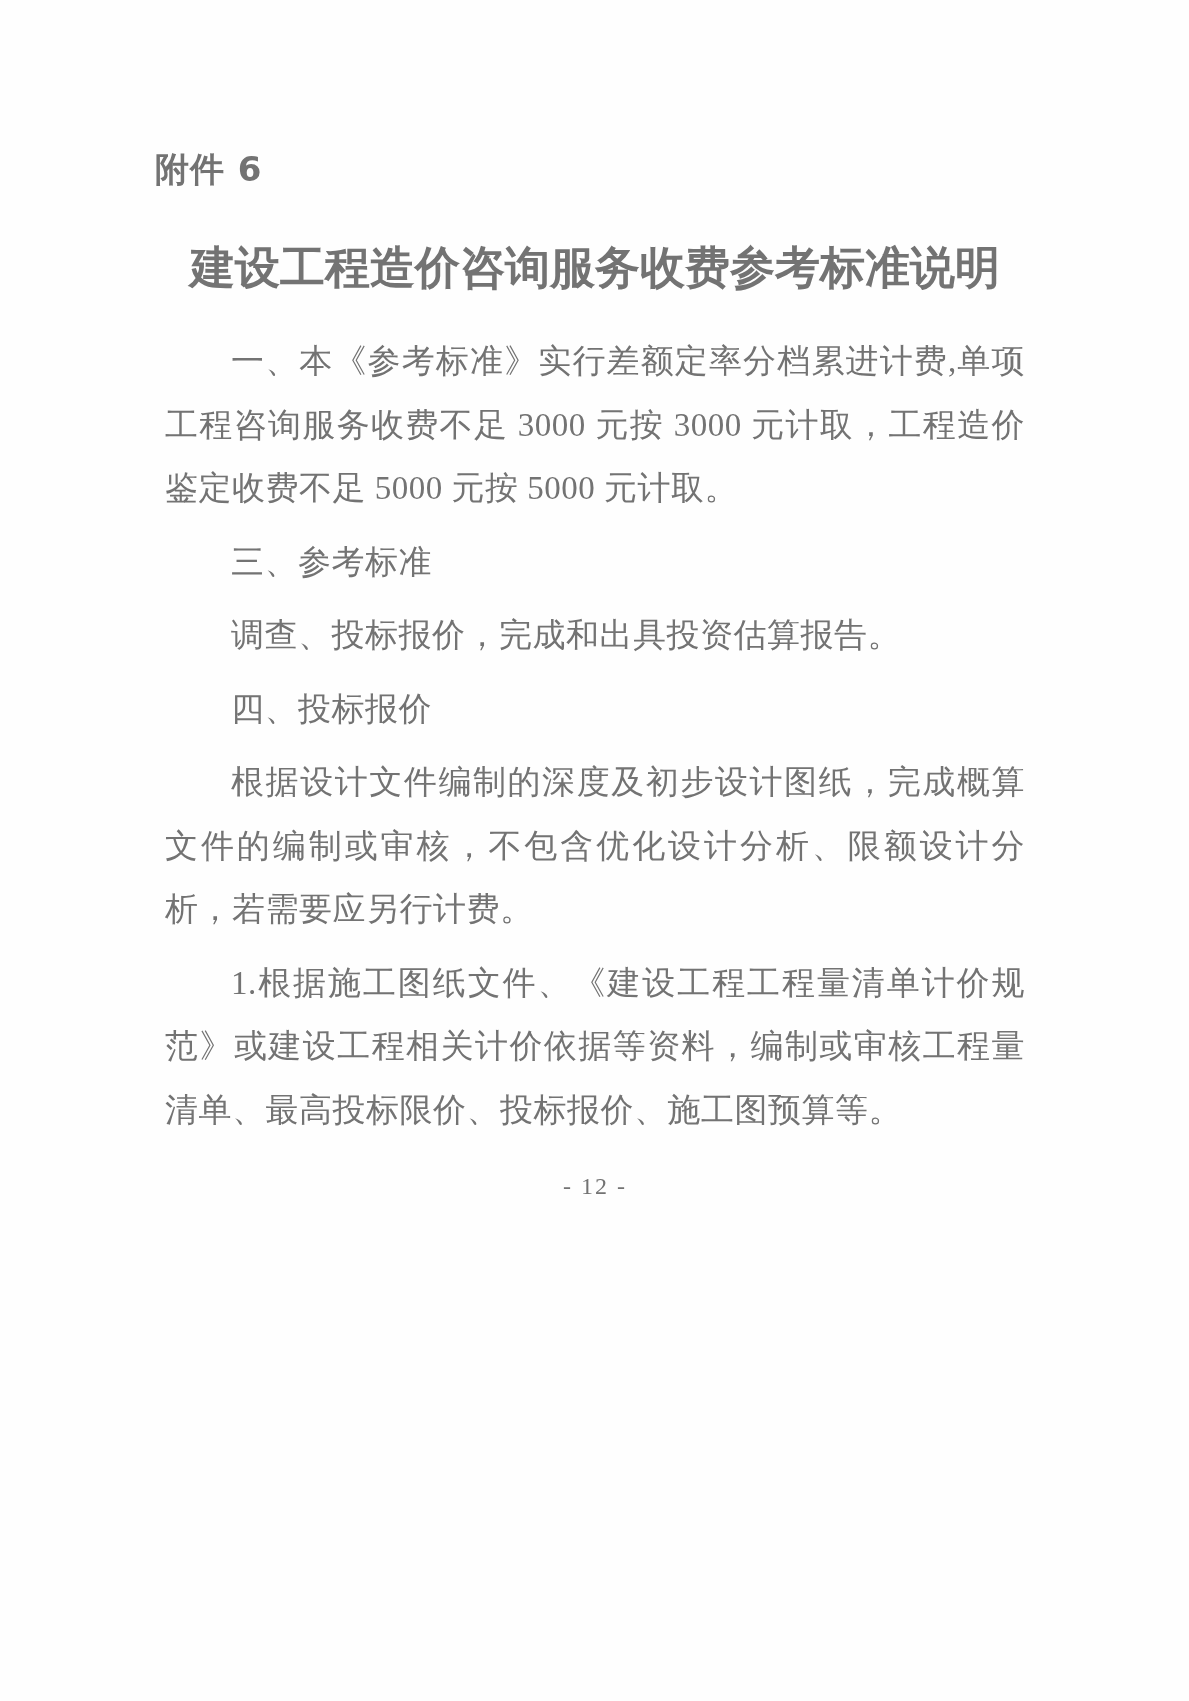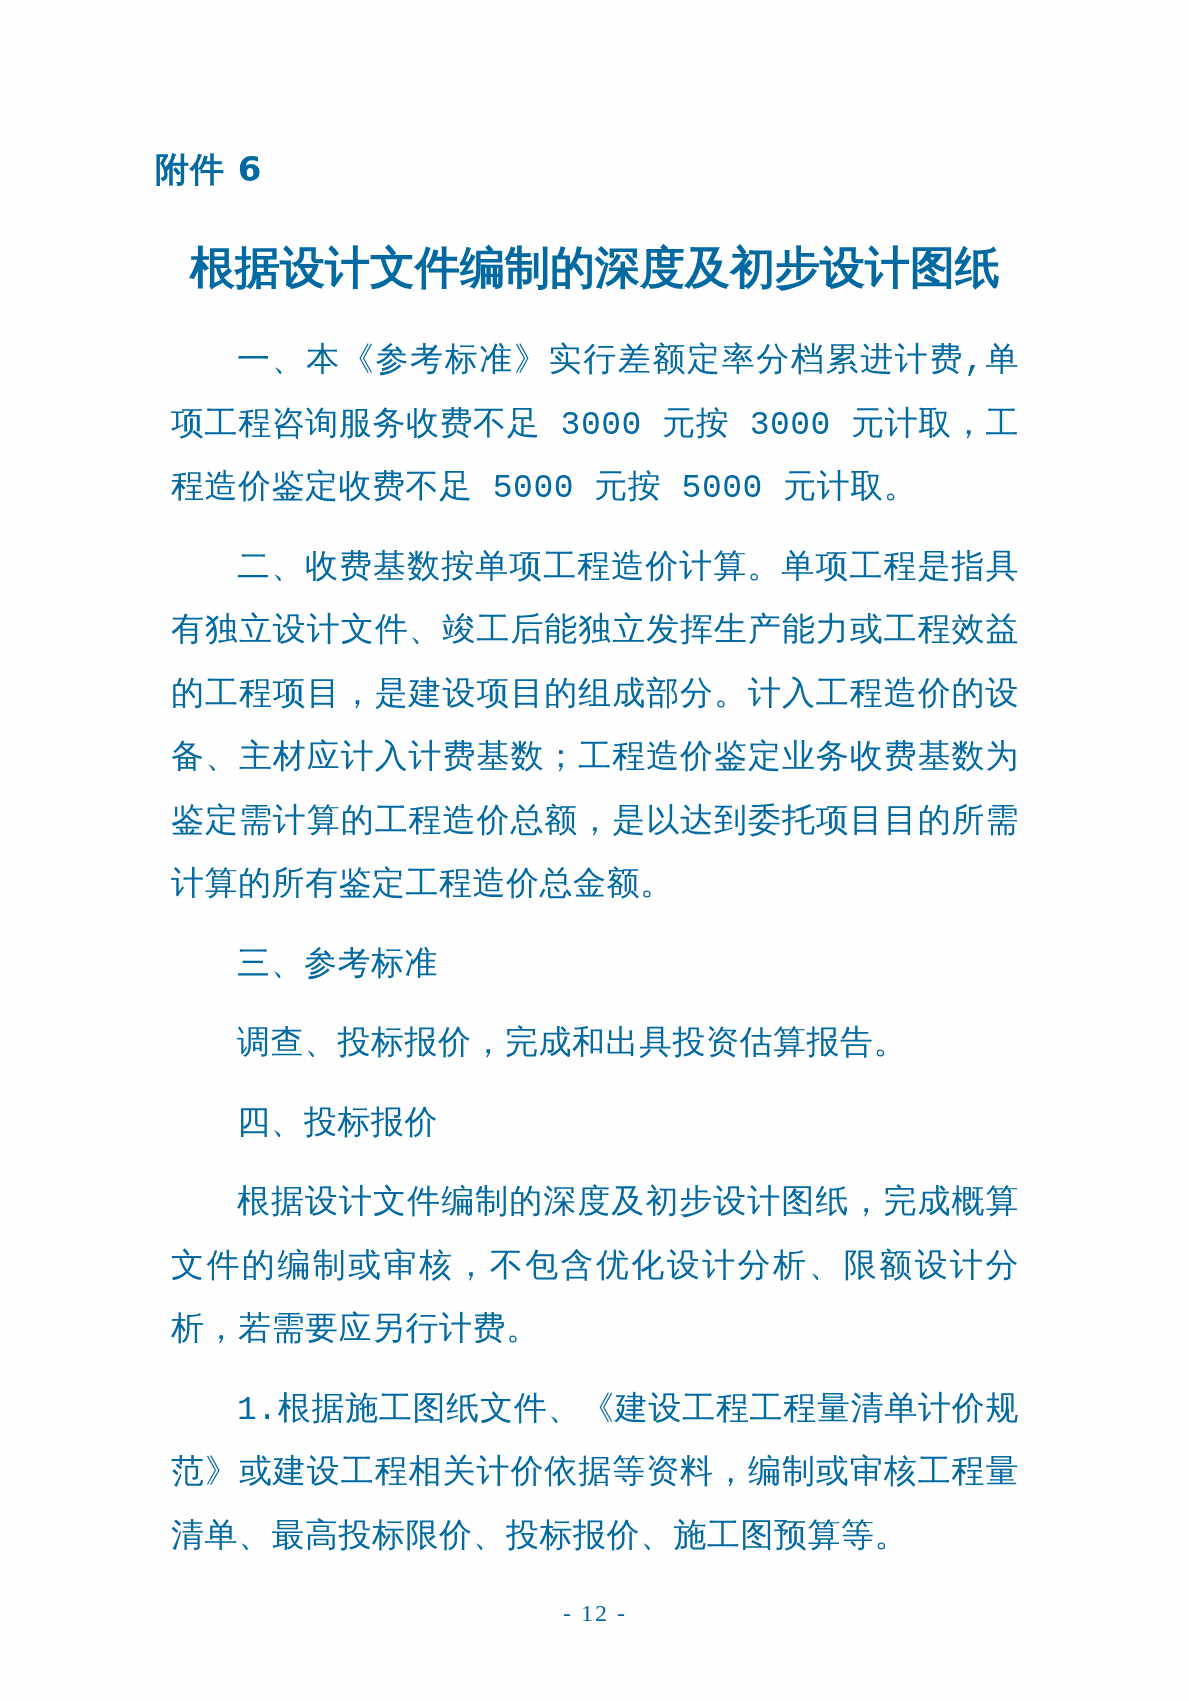--- a/index.html
+++ b/index.html
@@ -6,21 +6,21 @@
     margin: 0;
     padding: 0;
     background: #ffffff;
   }
   .page {
     position: relative;
     width: 1189px;
     height: 1701px;
     margin: 0 auto;
     background: #fefefe;
-    color: #0369a1;
+    color: #737373;
     box-sizing: border-box;
     padding: 148px 154px 0 155px;
     overflow: hidden;
   }
   .attachment-label {
     font-family: "DejaVu Sans", "Liberation Sans", sans-serif;
     font-weight: bold;
     font-size: 34px;
     line-height: 42px;
     letter-spacing: 1px;
@@ -39,46 +39,44 @@
   .doc-body {
     margin-top: 36px;
     font-family: "Liberation Serif", "DejaVu Serif", serif;
     font-size: 33px;
     line-height: 63.5px;
     letter-spacing: 0.5px;
     text-align: justify;
     text-align-last: left;
   }
   .doc-body p {
-    margin: 16px;
+    margin: 10px;
     padding: 0;
     text-indent: 2em;
-    font-family: Liberation Mono, monospace;
   }
   .page-footer {
     margin-top: 28px;
     font-family: "Liberation Serif", "DejaVu Serif", serif;
     font-size: 24px;
     line-height: 32px;
     text-align: center;
     letter-spacing: 2px;
   }
 </style>
 </head>
 <body>
 
 <div class="page">
 
   <div class="attachment-label">附件 6</div>
 
-  <h1 class="doc-title">根据设计文件编制的深度及初步设计图纸</h1>
+  <h1 class="doc-title">建设工程造价咨询服务收费参考标准说明</h1>
 
   <div class="doc-body">
     <p>一、本《参考标准》实行差额定率分档累进计费,单项工程咨询服务收费不足 3000 元按 3000 元计取，工程造价鉴定收费不足 5000 元按 5000 元计取。</p>
-    <p>二、收费基数按单项工程造价计算。单项工程是指具有独立设计文件、竣工后能独立发挥生产能力或工程效益的工程项目，是建设项目的组成部分。计入工程造价的设备、主材应计入计费基数；工程造价鉴定业务收费基数为鉴定需计算的工程造价总额，是以达到委托项目目的所需计算的所有鉴定工程造价总金额。</p>
     <p>三、参考标准</p>
     <p>调查、投标报价，完成和出具投资估算报告。</p>
     <p>四、投标报价</p>
     <p>根据设计文件编制的深度及初步设计图纸，完成概算文件的编制或审核，不包含优化设计分析、限额设计分析，若需要应另行计费。</p>
     <p>1.根据施工图纸文件、《建设工程工程量清单计价规范》或建设工程相关计价依据等资料，编制或审核工程量清单、最高投标限价、投标报价、施工图预算等。</p>
   </div>
 
   <div class="page-footer">- 12 -</div>
 
 </div>

